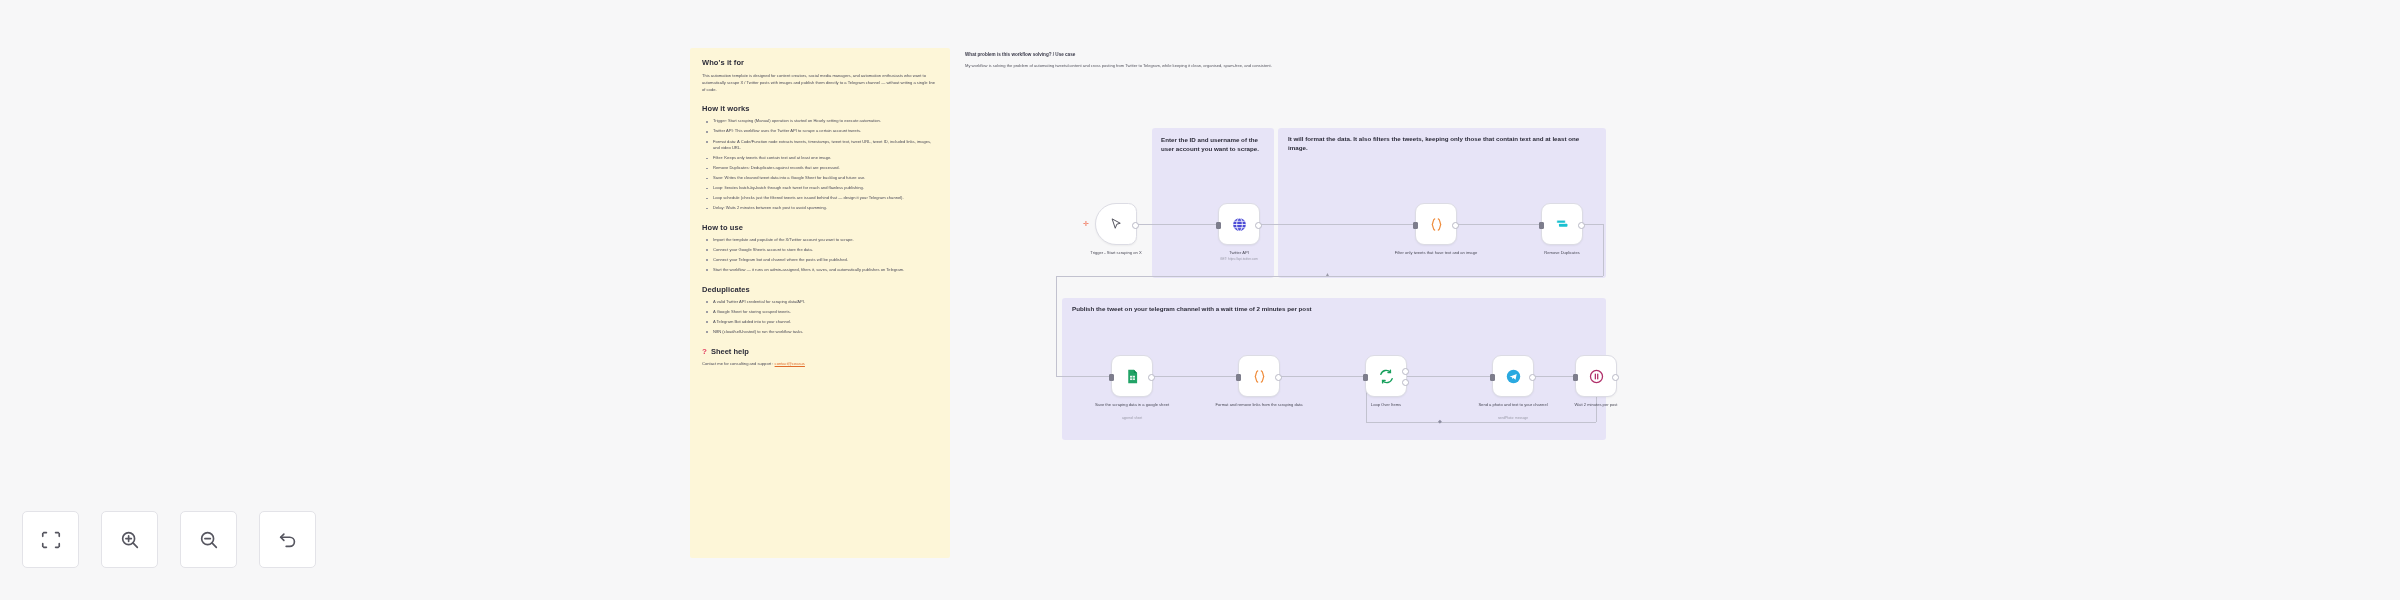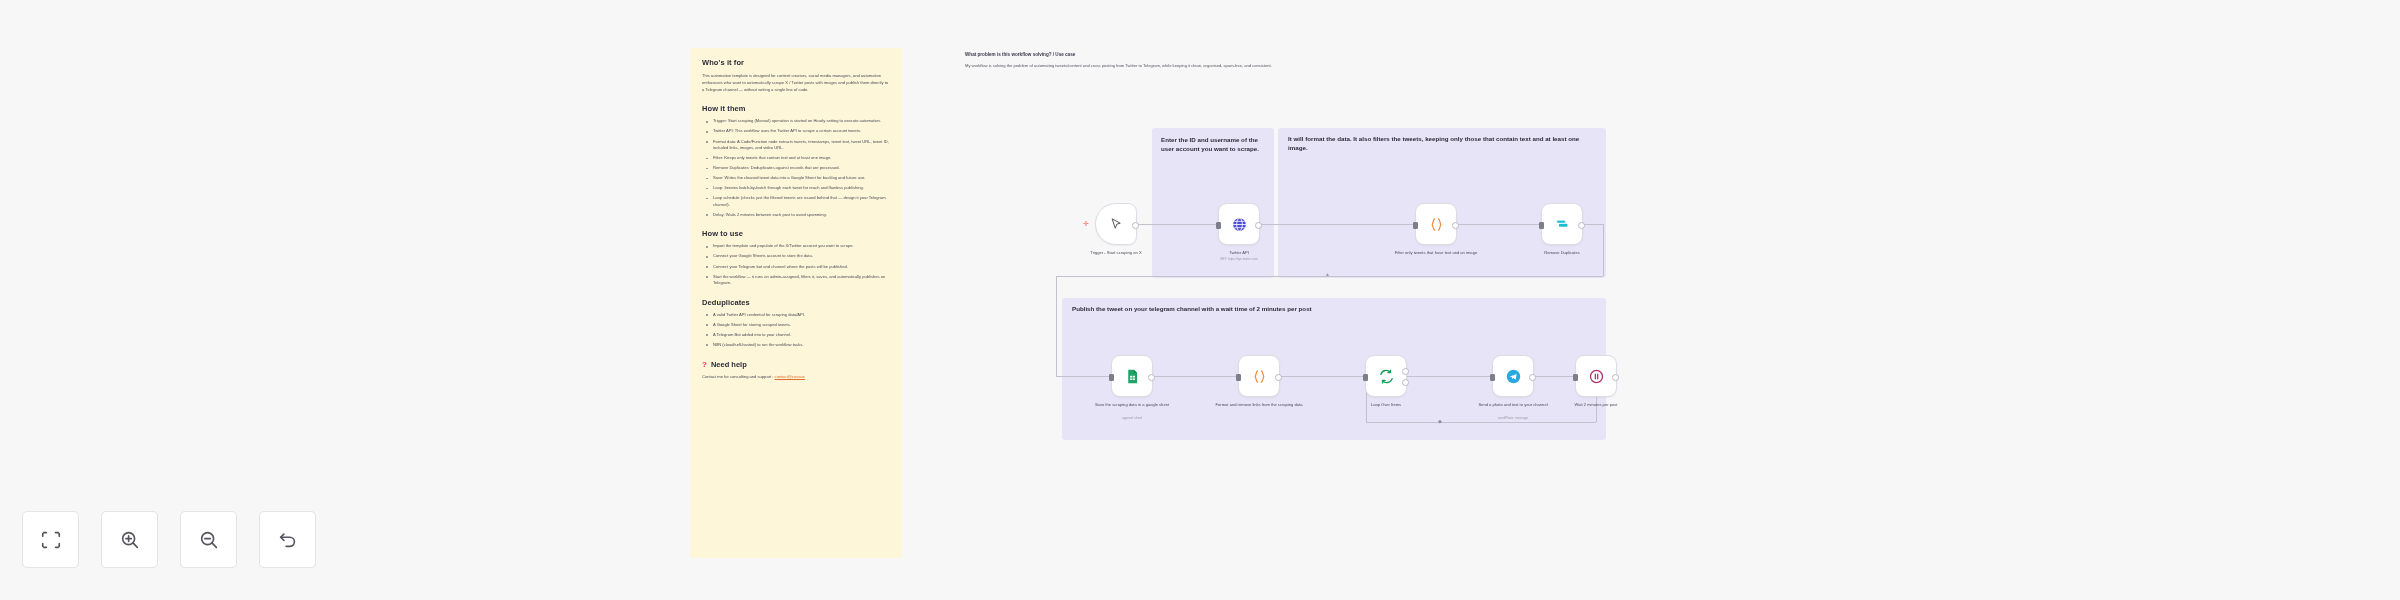--- a/index.html
+++ b/index.html
@@ -8,21 +8,21 @@
     width:2400px;height:600px;
     background:#f7f7f8;
     font-family:"Liberation Sans", sans-serif;
     overflow:hidden;
     position:relative;
   }
   .canvas{position:absolute;inset:0;}
 
   
   .doc-sticky{
-    position:absolute;left:690px;top:48px;width:212px;height:510px;
+    position:absolute;left:690px;top:48px;width:260px;height:510px;
     background:#fdf6d8;
     border-radius:2px;
     padding:10px 12px 0 12px;
     box-sizing:border-box;
     overflow:hidden;
   }
   .doc-sticky h3{
     font-size:7.5px;margin:0 0 5px 0;color:#2b2b38;font-weight:700;
     letter-spacing:.1px;
   }
@@ -128,21 +128,21 @@
 </head>
 <body>
 
 <div class="canvas">
 
   <div class="doc-sticky">
 
     <h3>Who's it for</h3>
     <p>This automation template is designed for content creators, social media managers, and automation enthusiasts who want to automatically scrape X / Twitter posts with images and publish them directly to a Telegram channel — without writing a single line of code.</p>
 
-    <h3 class="sp">How it them</h3>
+    <h3 class="sp">How it works</h3>
     <ul>
       <li>Trigger: Start scraping (Manual) operation is started on Hourly setting to execute automation.</li>
       <li>Twitter API: This workflow uses the Twitter API to scrape a certain account tweets.</li>
       <li>Format data: A Code/Function node extracts tweets, timestamps, tweet text, tweet URL, tweet ID, included links, images, and video URL.</li>
       <li>Filter: Keeps only tweets that contain text and at least one image.</li>
       <li>Remove Duplicates: Deduplicates against records that are processed.</li>
       <li>Save: Writes the cleaned tweet data into a Google Sheet for backlog and future use.</li>
       <li>Loop: Iterates batch-by-batch through each tweet for reach and flawless publishing.</li>
       <li>Loop schedule (checks just the filtered tweets are issued behind that — design it your Telegram channel).</li>
       <li>Delay: Waits 2 minutes between each post to avoid spamming.</li>
@@ -159,21 +159,21 @@
     <h3 class="sp">Deduplicates</h3>
     <ul>
       <li>A valid Twitter API credential for scraping data/API.</li>
       <li>A Google Sheet for storing scraped tweets.</li>
       <li>A Telegram Bot added into to your channel.</li>
       <li>N8N (cloud/self-hosted) to run the workflow tasks.</li>
     </ul>
 
     <div class="need-help">
       <span class="q">?</span>
-      <span class="nh-label">Need help</span>
+      <span class="nh-label">Sheet help</span>
     </div>
     <div class="help-line">
       <span>Contact me for consulting and support : </span><a href="#">contact@ceasus</a>
     </div>
   </div>
 
   <div class="title-block">
     <div class="t2">What problem is this workflow solving? / Use case</div>
     <div class="t3">My workflow is solving the problem of automating tweets/content and cross posting from Twitter to Telegram, while keeping it clean, organised, spam-free, and consistent.</div>
   </div>

